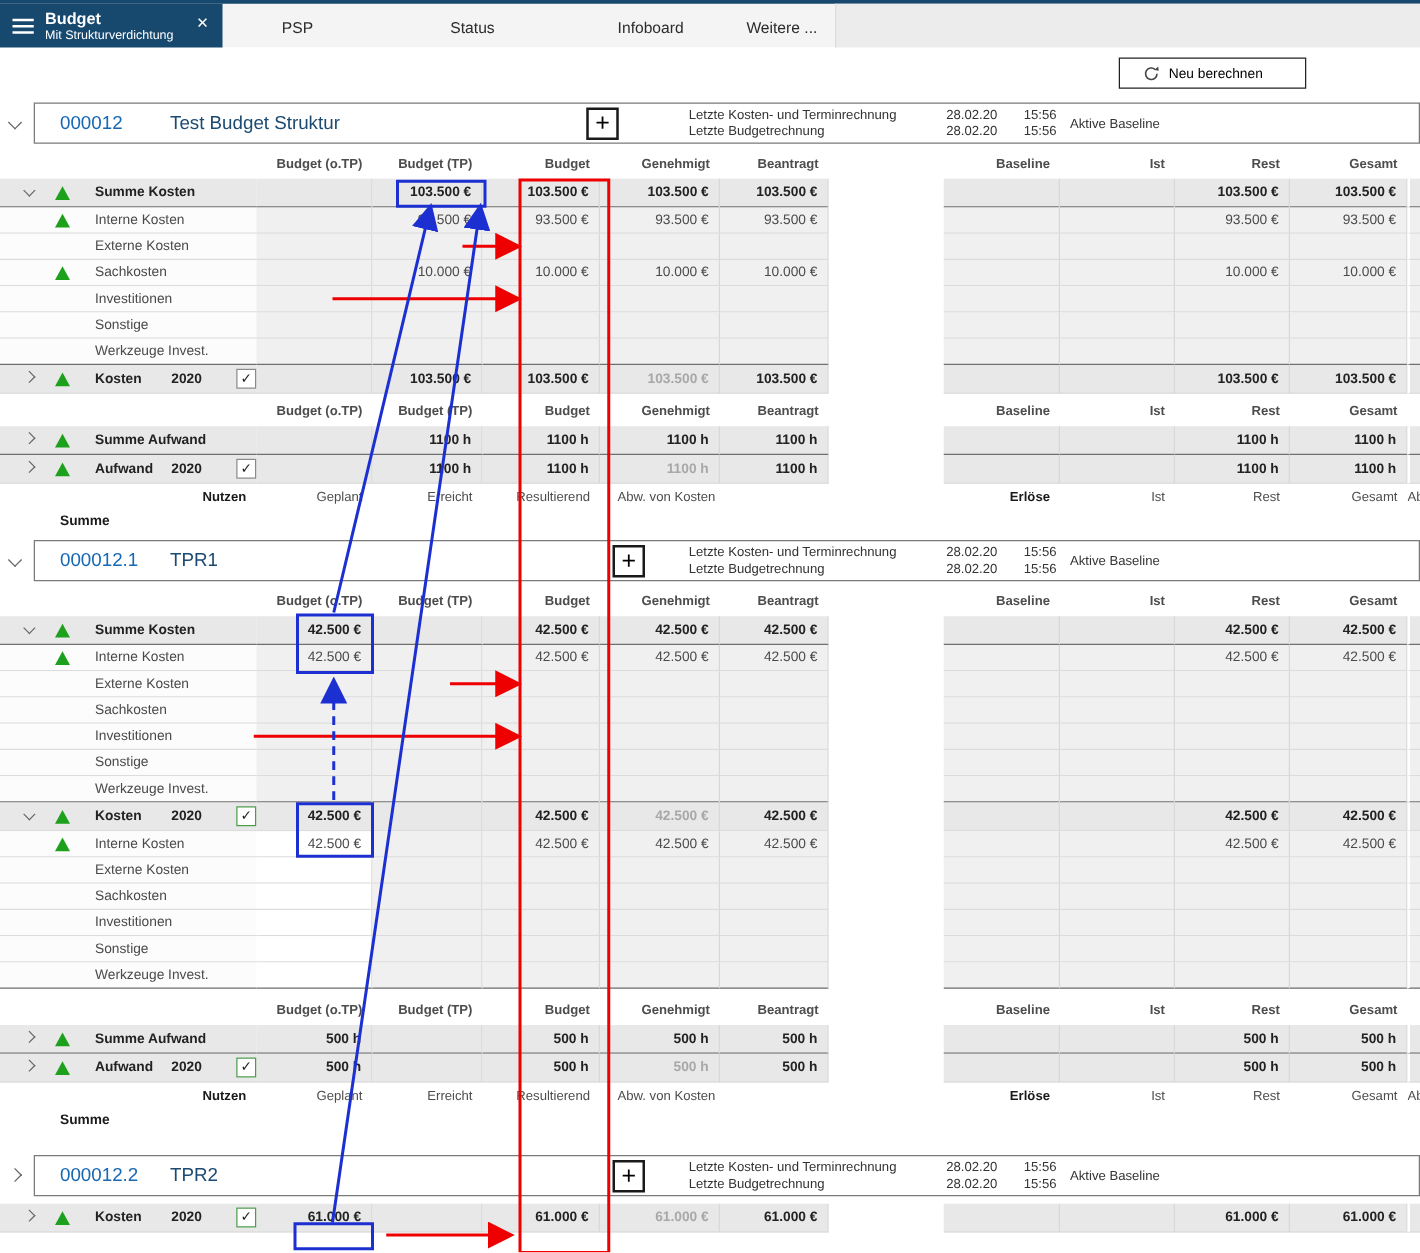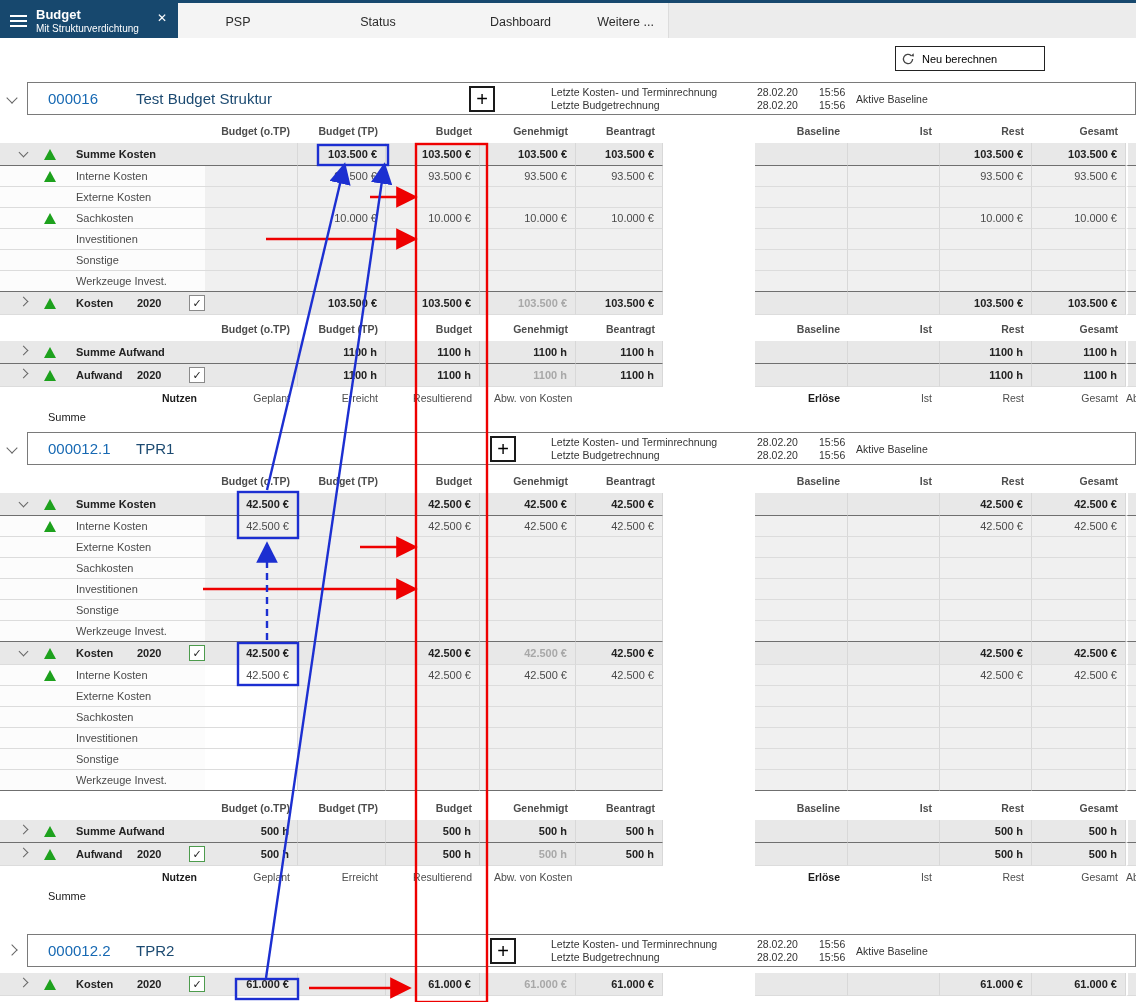--- a/index.html
+++ b/index.html
@@ -19,41 +19,41 @@
   .tab{height:38px;display:flex;align-items:center;justify-content:center;font-size:12.5px;color:#2b2b2b}
   .tab:nth-child(1){width:120px}.tab:nth-child(2){width:160px}.tab:nth-child(3){width:125px}
   .tab:nth-child(4){width:85px}.tab:nth-child(5){width:90px}.tab:nth-child(6){width:120px}
   .tab:nth-child(7){width:115px}
   .tabfill{flex:1;background:#ececec;border-left:1px solid #dcdcdc}
 
   
   #toolbar{position:relative;height:42px;background:#fff}
   #recalc{position:absolute;right:91px;top:8px;width:150px;height:25px;border:1px solid #222;
     background:#fff;font-size:11px;font-family:inherit;display:flex;align-items:center;gap:7px;
-    padding:0 5px;cursor:pointer}
+    padding:0 18px;cursor:pointer}
 
   
   .shwrap{position:relative;height:33px}
   .shead{position:absolute;left:27px;right:0;top:0;bottom:0;border:1px solid #7a7a7a;background:#fff}
   .sid{position:absolute;left:20px;top:7px;font-size:15px;color:#1769b3}
   .sname{position:absolute;left:108px;top:7px;font-size:15px;color:#1c4a71}
   .plus{position:absolute;top:3px;width:26px;height:26px;border:2px solid #1a1a1a;background:#fff;
     font-size:20px;line-height:20px;text-align:center;padding:0;font-family:inherit;cursor:pointer}
   .pa{left:441px}.pb{left:462px}
   .calc{position:absolute;left:523px;top:3px;display:grid;grid-template-columns:204px 60px 38px;
     font-size:10.5px;color:#333;line-height:13px;column-gap:2px}
   .abase{position:absolute;left:828px;top:0;bottom:0;display:flex;align-items:center;font-size:10.5px;color:#333}
   .chev{position:absolute;width:7px;height:7px;border-right:1.5px solid #666;border-bottom:1.5px solid #666}
   .chev.cd{transform:rotate(45deg)}
   .chev.cr{transform:rotate(-45deg)}
   .chev.big{left:8px;top:12px;width:8px;height:8px}
 
   
   .mt2{margin-top:2px}.mt3{margin-top:3px}.mt4{margin-top:4px}.mt5{margin-top:5px}
-  .mt6{margin-top:6px}.mt30{margin-top:26px}
+  .mt6{margin-top:6px}.mt30{margin-top:16px}
   .row{display:grid;width:1136px;font-size:11px;color:#4a4a4a;
     grid-template-columns:205px 93px 88px 94px 96px 87px 92px 93px 92px 92px 94px 10px}
   .row.sub{height:21px}
   .row.summe,.row.group{height:23px;color:#222}
   .row.summe .c,.row.group .c,.row.summe .rl,.row.group .rl,.yr{font-weight:700}
   .hrow{height:24px}
   .lab{position:relative}
   .row .lab,.row .c,.row .sliver{border-bottom:1px solid #dcdcdc}
   .row.db .lab,.row.db .c,.row.db .sliver{border-bottom:1px solid #6f6f6f}
   .c{display:flex;align-items:center;justify-content:flex-end;padding-right:8px;
@@ -80,21 +80,21 @@
 
   
   .nrow{display:grid;width:1136px;height:22px;
     grid-template-columns:205px 93px 88px 94px 96px 87px 92px 93px 92px 92px 94px 10px}
   .nrow div{display:flex;align-items:center;justify-content:flex-end;padding-right:8px;
     font-size:10.5px;color:#4d4d4d;overflow:hidden;white-space:nowrap}
   .nrow .b{font-weight:700;color:#1a1a1a}
   .nrow .abw{grid-column:5/7;justify-content:flex-start;padding-left:14px}
   .nrow .cut{justify-content:flex-start;padding:0}
   .srow{position:relative;height:20px}
-  .srow span{position:absolute;left:48px;top:2px;font-size:11px;font-weight:400;color:#1a1a1a}
+  .srow span{position:absolute;left:48px;top:2px;font-size:11px;font-weight:700;color:#1a1a1a}
 
   
   #overlay{position:absolute;left:0;top:0;width:1136px;height:1002px;z-index:50;pointer-events:none}
 </style>
 </head>
 <body>
 
 <div id="app">
   <div id="tabbar">
     <div id="activetab">
@@ -103,41 +103,41 @@
           <i></i>
           <i></i>
         </div>
       <div class="attitle">Budget</div>
       <div class="atsub">Mit Strukturverdichtung</div>
       <div class="atclose">✕</div>
     </div>
     <div id="tabs">
         <div class="tab">PSP</div>
         <div class="tab">Status</div>
-        <div class="tab">Dashboard</div>
+        <div class="tab">Infoboard</div>
         <div class="tab">Weitere ...</div>
         <div class="tabfill"></div>
       </div>
   </div>
 
   <div id="toolbar">
     <button id="recalc">
       <svg width="14" height="14" viewBox="0 0 14 14">
         <path d="M11.6 7a4.6 4.6 0 1 1-1.4-3.3" fill="none" stroke="#444" stroke-width="1.3"></path>
         <path d="M12.6 1.2l.3 3.4-3.3-.7z" fill="#444"></path>
       </svg>
       <span>Neu berechnen</span>
     </button>
   </div>
 
   <div id="main">
       <div class="shwrap mt2">
         <span class="chev big cd"></span>
         <div class="shead">
-          <span class="sid">000016</span>
+          <span class="sid">000012</span>
           <span class="sname">Test Budget Struktur</span>
           <button class="plus pa">+</button>
           <div class="calc">
             <span>Letzte Kosten- und Terminrechnung</span>
             <span>28.02.20</span>
             <span>15:56</span>
             <span>Letzte Budgetrechnung</span>
             <span>28.02.20</span>
             <span>15:56</span>
           </div>

